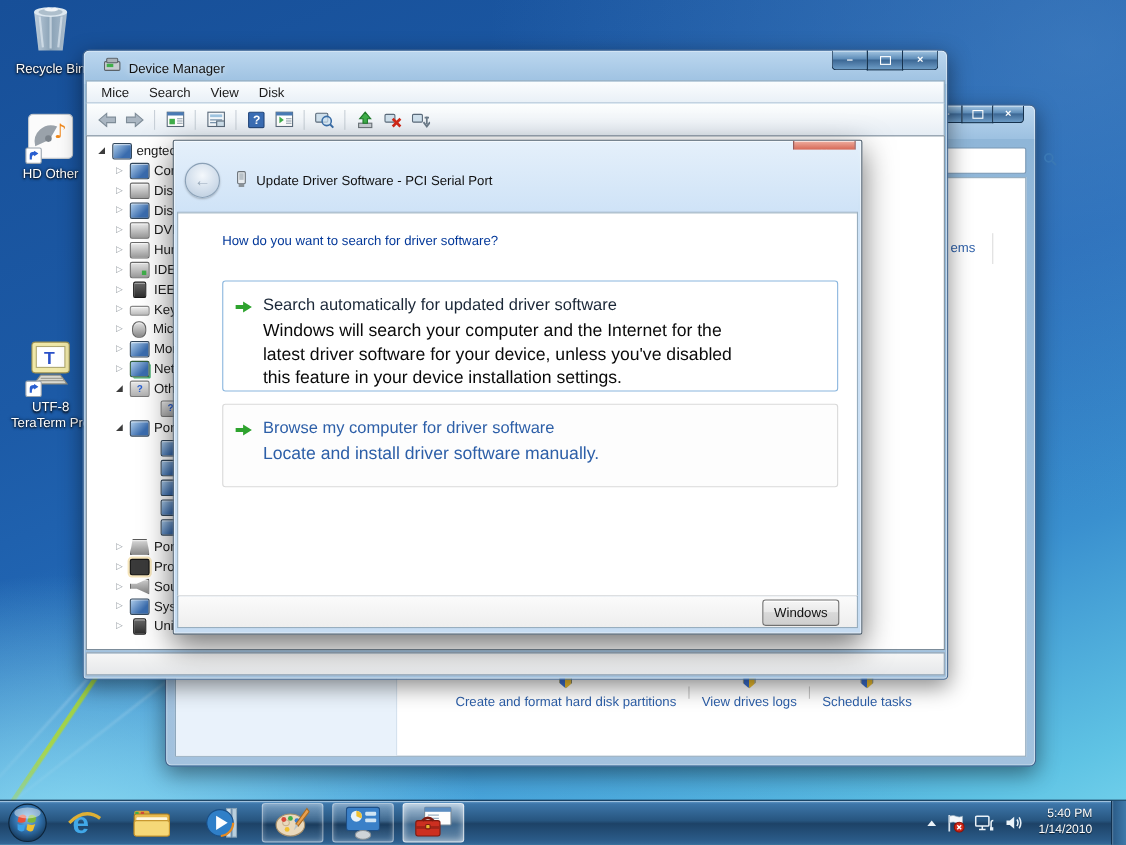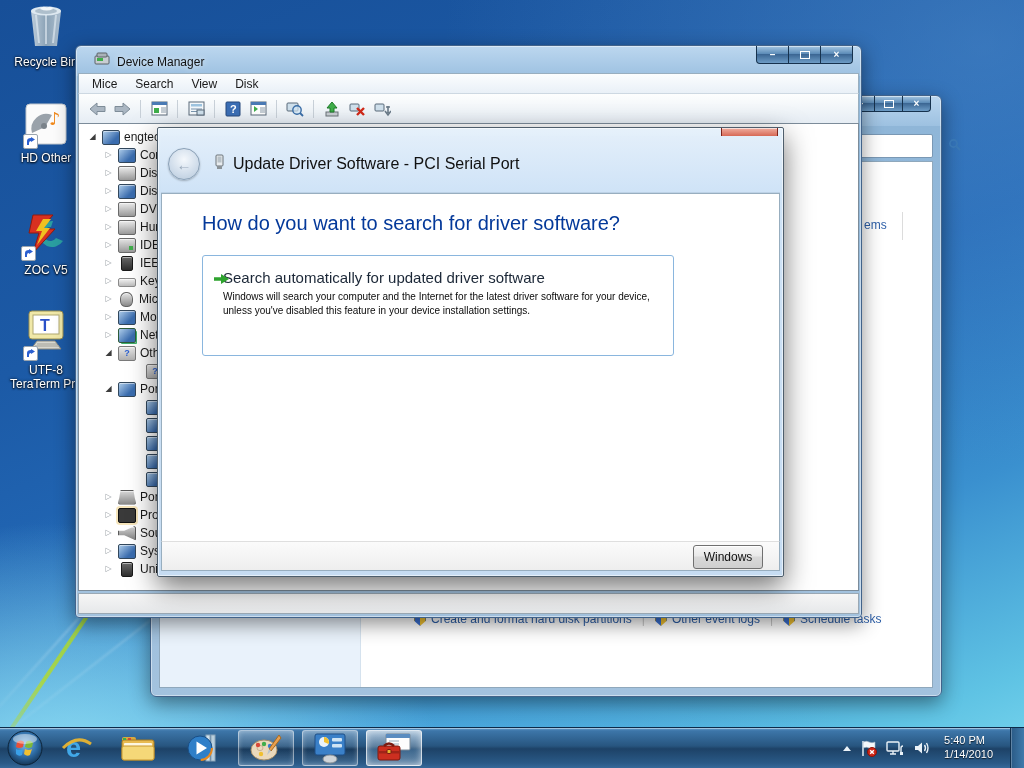--- a/index.html
+++ b/index.html
@@ -45,21 +45,21 @@
   #cp .capbtns{right:10px;top:0;}
   #cp .capbtn{width:27px;height:15px;}
   .searchbox{position:absolute;right:8px;top:38px;width:147px;height:22px;background:#fff;
     border:1px solid #7a98b4;border-radius:2px;display:flex;align-items:center;}
   .searchbox input{flex:1;border:none;outline:none;font:12px "Liberation Sans",sans-serif;padding:0 4px;background:transparent;}
   .cp-content{position:absolute;left:8px;right:8px;top:65px;bottom:8px;background:#fff;border:1px solid #8fa8bc;}
   .cp-pane{position:absolute;left:0;top:0;bottom:0;width:200px;background:#e9f2fb;border-right:1px solid #d5e2ee;}
   .cp-partial{position:absolute;left:704px;top:56px;color:#2d5fa8;font-size:12px;}
   .cp-vline{position:absolute;left:742px;top:50px;height:28px;border-left:1px solid #dcdcdc;}
   #cp-links{position:absolute;left:254px;top:450px;display:flex;align-items:center;gap:10px;font-size:12px;white-space:nowrap;}
-  .cplink{color:#2d5fa8;display:flex;align-items:center;gap:5px;cursor:pointer;}
+  .cplink{color:#2d5fa8;display:flex;align-items:center;gap:5px;cursor:pointer;flex-direction:column;}
   .lsep{color:#c8c8c8;}
   .shield{width:10px;height:12px;display:inline-block;border:1px solid #8a8a66;
     background:linear-gradient(90deg,#3a6fd0 50%,#f0c030 50%);
     clip-path:polygon(0 0,100% 0,100% 62%,50% 100%,0 62%);}
 
   
   #dm{left:75px;top:45px;width:785px;height:571px;z-index:2;border-radius:6px 6px 4px 4px;}
   #dm .capbtns{right:8px;top:0;}
   .dm-title{position:absolute;left:18px;top:6px;display:flex;align-items:flex-end;gap:7px;font-size:12px;color:#111;
     text-shadow:0 0 6px rgba(255,255,255,.9);}
@@ -107,52 +107,52 @@
     box-shadow:inset 0 0 0 1px rgba(255,255,255,.55),0 10px 28px rgba(0,0,0,.55);}
   .dlg-close{position:absolute;top:0;right:5px;width:55px;height:22px;border:1px solid #7c241c;border-top:none;
     border-radius:0 0 5px 5px;background:linear-gradient(#f0b0a2,#d4614e 40%,#c03a28 50%,#d9765f);
     color:#fff;font-weight:bold;font-size:13px;display:flex;align-items:center;justify-content:center;
     box-shadow:inset 0 1px 0 rgba(255,255,255,.6);cursor:pointer;}
   .dlg-header{position:absolute;left:3px;right:3px;top:8px;height:56px;display:flex;align-items:center;
     background:linear-gradient(#e2eefa,#cfe3f7);border-bottom:1px solid #bdd2e6;}
   .backbtn{width:30px;height:30px;border-radius:50%;margin-left:7px;border:1px solid #8aa0b6;
     background:radial-gradient(circle at 50% 35%,#f4f8fc,#cfdcea 60%,#b6c8da);display:flex;align-items:center;justify-content:center;
     color:#9aaabb;font-size:15px;font-weight:bold;box-shadow:0 1px 2px rgba(0,0,0,.25);}
-  .dlg-title{margin-left:14px;display:flex;align-items:center;gap:8px;font-size:16px;color:#111;}
+  .dlg-title{margin-left:14px;display:flex;align-items:center;gap:8px;font-size:12px;color:#111;}
   .dlg-body{position:absolute;left:3px;right:3px;top:65px;bottom:35px;background:#fff;border:1px solid #98aebf;border-bottom:none;}
-  .dlg-heading{position:absolute;left:40px;top:18px;font-size:20px;color:#04399a;}
-  .opt{position:absolute;left:40px;width:472px;border-radius:3px;box-sizing:border-box;padding:13px 12px 10px 20px;cursor:pointer;}
+  .dlg-heading{position:absolute;left:40px;top:18px;font-size:12px;color:#04399a;}
+  .opt{position:absolute;left:40px;width:560px;border-radius:3px;box-sizing:border-box;padding:13px 12px 10px 36px;cursor:pointer;}
   #opt1{top:61px;height:101px;border:1px solid #8ab6de;background:#fff;}
   #opt2{top:173px;height:76px;border:1px solid #d9d9d9;background:#fdfdfd;}
   .opt .garrow{position:absolute;left:11px;top:17px;}
   .opt .t{font-size:15px;}
   #opt1 .t{color:#1b2737;}
   #opt2 .t{color:#2d5fa8;}
-  .opt .d{font-size:10px;margin-top:4px;line-height:1.35;width:436px;}
+  .opt .d{font-size:16px;margin-top:4px;line-height:1.35;width:436px;}
   #opt1 .d{color:#0a0a0a;}
   #opt2 .d{color:#2d5fa8;}
   .dlg-footer{position:absolute;left:3px;right:3px;bottom:5px;height:30px;background:linear-gradient(#fbfbfb,#eeeeee);
     border:1px solid #98aebf;border-top:1px solid #dfdfdf;box-sizing:border-box;}
   .btn{position:absolute;right:16px;top:3px;width:68px;height:22px;border:1px solid #707070;border-radius:3px;
     background:linear-gradient(#f6f6f6,#e9e9e9 45%,#d9d9d9 50%,#cfcfcf);font-size:12px;color:#111;
     display:flex;align-items:center;justify-content:center;box-shadow:inset 0 1px 0 #fff;cursor:pointer;}
 
   
   #taskbar{position:absolute;left:0;right:0;bottom:0;height:40px;z-index:6;
     background:linear-gradient(#6ba2cf 0%,#3d76a9 7%,#27557f 45%,#1d4267 52%,#2a5a87 88%,#36699a 100%);
     border-top:1px solid #0c2a49;box-shadow:inset 0 1px 0 rgba(255,255,255,.4);display:flex;align-items:center;}
   .orb{width:38px;height:38px;margin-left:6px;position:relative;flex:0 0 auto;cursor:pointer;}
   .tbico{display:flex;align-items:center;justify-content:center;cursor:pointer;}
   .tb-app{width:54px;height:34px;margin-top:0;border:1px solid rgba(255,255,255,.5);border-radius:3px;
     background:linear-gradient(rgba(255,255,255,.30),rgba(255,255,255,.10) 45%,rgba(0,0,0,.10) 55%,rgba(255,255,255,.12));
     display:flex;align-items:center;justify-content:center;box-shadow:inset 0 0 5px rgba(255,255,255,.3);cursor:pointer;}
   .tb-app.active{background:linear-gradient(rgba(255,255,255,.55),rgba(255,255,255,.25) 45%,rgba(120,170,210,.35) 55%,rgba(255,255,255,.3));
     border-color:rgba(255,255,255,.75);box-shadow:inset 0 0 7px rgba(255,255,255,.6);}
   #tray{margin-left:auto;display:flex;align-items:center;gap:9px;height:100%;}
-  .tray-clock{text-align:left;color:#fff;font-size:11px;line-height:1.25;text-shadow:0 1px 1px rgba(0,0,0,.7);margin-left:4px;}
+  .tray-clock{text-align:right;color:#fff;font-size:11px;line-height:1.25;text-shadow:0 1px 1px rgba(0,0,0,.7);margin-left:4px;}
   .hidden-tri{width:0;height:0;border-left:4px solid transparent;border-right:4px solid transparent;border-bottom:5px solid #eaf2f8;}
   .showdesk{width:13px;height:40px;margin-left:8px;border-left:1px solid #10304f;
     background:linear-gradient(90deg,#2a5a86,#3f7aab);box-shadow:inset 1px 0 0 rgba(255,255,255,.25);cursor:pointer;}
 </style>
 </head>
 <body>
 
 <div id="screen">
   <div id="wall">
     <div class="gstreak"></div>
@@ -192,36 +192,20 @@
       </svg>
       <span class="scut" style="left:-2px;">
         <svg width="9" height="9" viewBox="0 0 9 9">
               <path d="M1 8 L1 4 Q1 1 5 1 L5 0 L9 2.5 L5 5 L5 4 Q3 4 3 6 L3 8 Z" fill="#2a5fd0"></path>
             </svg>
       </span></span>
       </div>
     <div class="lbl">HD Other</div>
   </div>
 
-  <div class="dico" style="top:212px;">
-    <div class="ig">
-        <span style="position:relative;">
-      <svg width="46" height="46" viewBox="0 0 46 46">
-        <path d="M30 10 A13 13 0 1 0 40 30 L33 27 A7 7 0 1 1 28 16 Z" fill="#2a9ea0"></path>
-        <path d="M10 4 L30 4 L18 18 L32 18 L10 42 L16 22 L6 22 Z" fill="#d83020" stroke="#8e1a10" stroke-width="1"></path>
-        <path d="M20 8 L28 8 L21 17 L27 17 L14 34 L19 20 L13 20 Z" fill="#f0c020"></path>
-      </svg>
-      <span class="scut" style="left:-2px;">
-        <svg width="9" height="9" viewBox="0 0 9 9">
-              <path d="M1 8 L1 4 Q1 1 5 1 L5 0 L9 2.5 L5 5 L5 4 Q3 4 3 6 L3 8 Z" fill="#2a5fd0"></path>
-            </svg>
-      </span></span>
-      </div>
-    <div class="lbl">ZOC V5</div>
-  </div>
 
   <div class="dico" style="top:312px;">
     <div class="ig">
         <span style="position:relative;">
       <svg width="46" height="48" viewBox="0 0 46 48">
         <rect x="6" y="2" width="34" height="28" rx="3" fill="#f0e8a8" stroke="#9a8f50"></rect>
         <rect x="10" y="6" width="26" height="19" fill="#ffffff" stroke="#b0a870"></rect>
         <text x="17" y="22" font-size="16" font-weight="bold" fill="#2a50c8" font-family="Liberation Sans">T</text>
         <path d="M14 32 L32 32 L38 40 L8 40 Z" fill="#d8d8d0" stroke="#8a8a80"></path>
         <path d="M12 37 L36 37 M14 35 L34 35" stroke="#a0a098" stroke-width="1"></path>
@@ -257,21 +241,21 @@
       <span class="cp-partial">ems</span>
       <div class="cp-vline"></div>
       <div id="cp-links">
           <span class="cplink">
             <span class="shield"></span>
             <span>Create and format hard disk partitions</span>
           </span>
           <span class="lsep">|</span>
           <span class="cplink">
             <span class="shield"></span>
-            <span>Other event logs</span>
+            <span>View drives logs</span>
           </span>
           <span class="lsep">|</span>
           <span class="cplink">
             <span class="shield"></span>
             <span>Schedule tasks</span>
           </span>
         </div>
     </div>
   </div>
 
@@ -527,20 +511,29 @@
       <div class="opt" id="opt1">
         <span class="garrow">
           <svg width="16" height="12" viewBox="0 0 16 12">
               <path d="M0 4.2 L7 4.2 L7 1 L15 6 L7 11 L7 7.8 L0 7.8 Z" fill="#2ea32e"></path>
             </svg>
         </span>
         <div class="t">Search automatically for updated driver software</div>
         <div class="d">Windows will search your computer and the Internet for the latest driver software for your device, unless you've disabled this feature in your device installation settings.</div>
       </div>
 
+      <div class="opt" id="opt2">
+        <span class="garrow">
+          <svg width="16" height="12" viewBox="0 0 16 12">
+              <path d="M0 4.2 L7 4.2 L7 1 L15 6 L7 11 L7 7.8 L0 7.8 Z" fill="#2ea32e"></path>
+            </svg>
+        </span>
+        <div class="t">Browse my computer for driver software</div>
+        <div class="d">Locate and install driver software manually.</div>
+      </div>
     </div>
     <div class="dlg-footer">
       <div class="btn">Windows</div>
     </div>
   </div>
 
   <div id="taskbar">
     <div class="orb">
       <svg width="38" height="38" viewBox="0 0 38 38">
         <defs>

